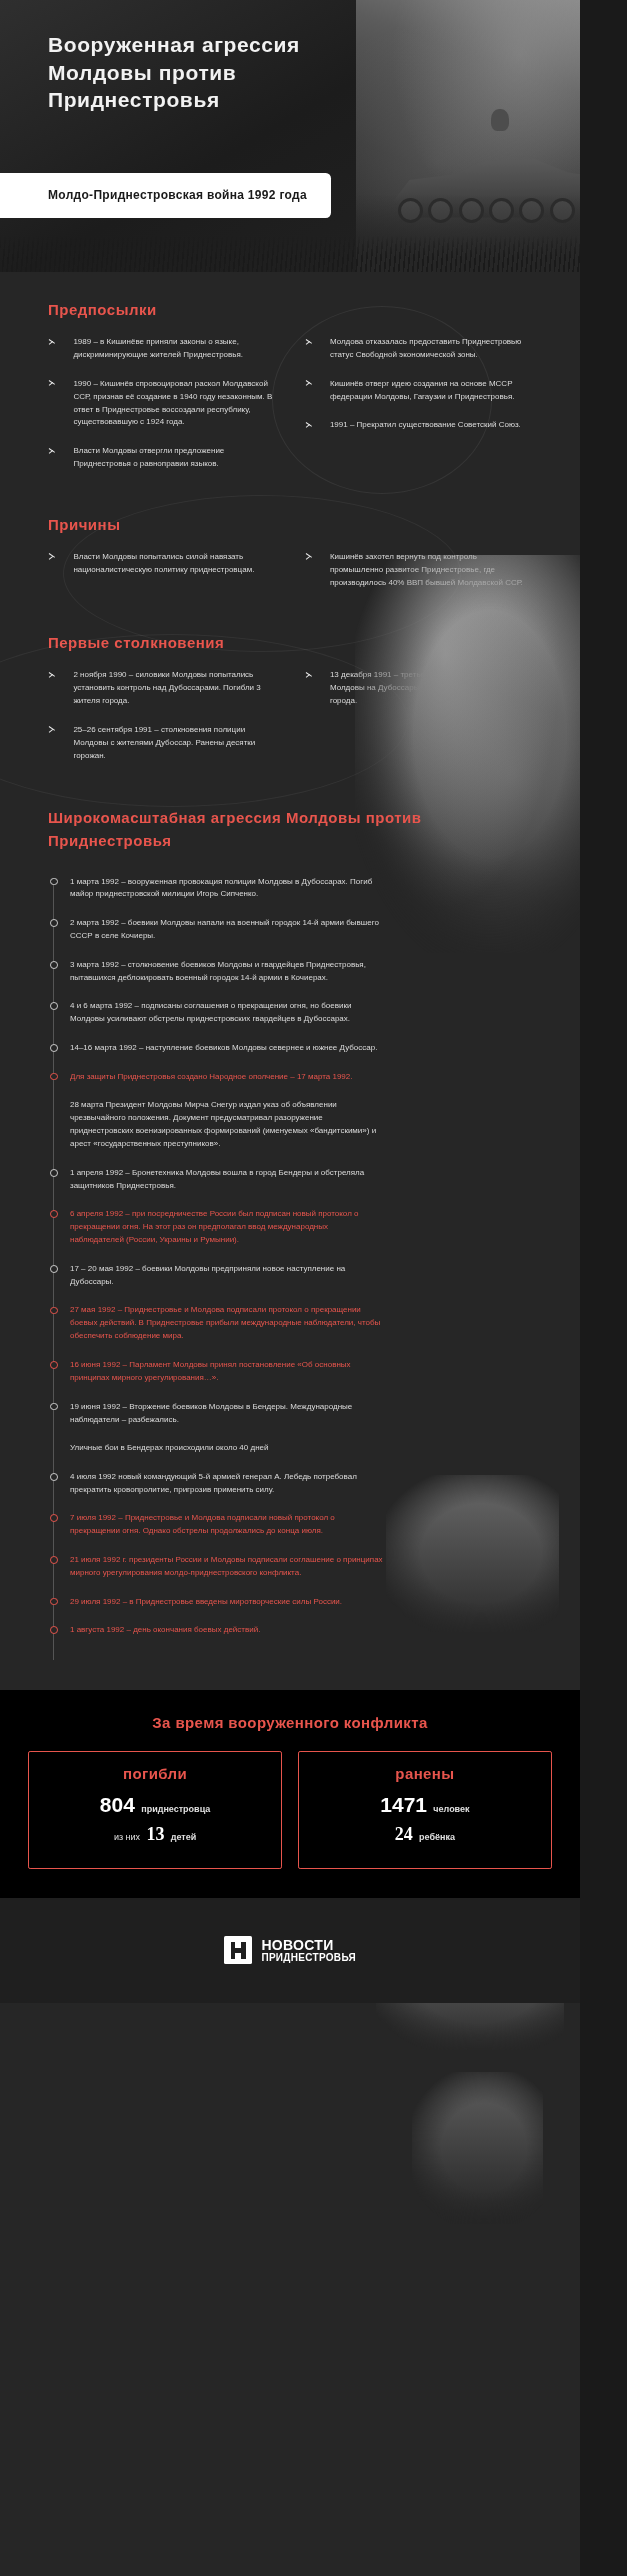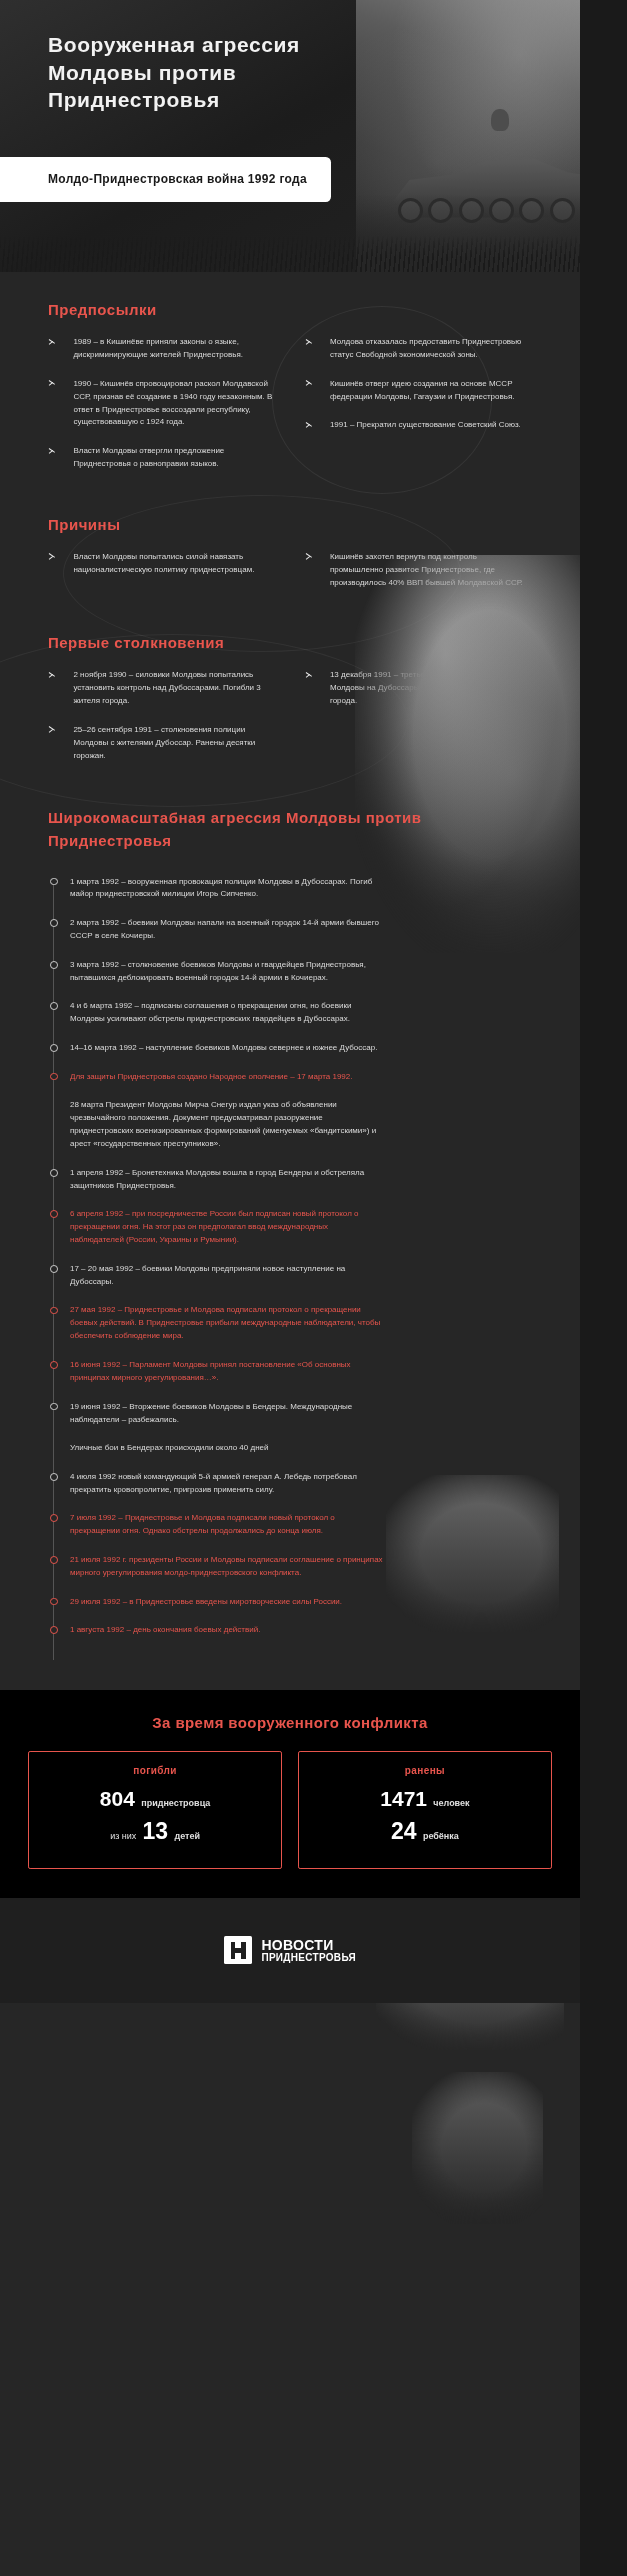--- a/index.html
+++ b/index.html
@@ -65,21 +65,21 @@
   }
   .header-title-box {
     position: absolute; left: 0; top: 0;
     width: 366px; padding: 31px 21px 0 48px;
   }
   .header-title {
     font-size: 21px; font-weight: bold; line-height: 1.32; letter-spacing: 0.6px;
     color: #f2f2f2;
   }
   .header-subtitle-wrap{
-    position:absolute; left:0; top:157px;
+    position:absolute; left:0; top:173px;
     background:#ffffff; color:#1a1a1a;
     padding:13.6px 24px 13.6px 48px;
     border-radius:0 5.2px 5.2px 0;
   }
   .header-subtitle{
     font-size:12px; font-weight:bold; line-height:1.45; letter-spacing:0.3px;
   }
 
   
   .section { position: relative; padding: 0 48px; }
@@ -179,29 +179,29 @@
   .result-title {
     color:#e8554d; font-size: 15px; font-weight: bold; text-align: center;
     letter-spacing: 0.4px; margin-bottom: 20px;
   }
   .result-grid{ display:flex; gap: 15.7px; }
   .res-card{
     flex:1; border:0.8px solid #e8554d; border-radius:2.1px;
     padding: 13.6px 15.7px 15.7px; text-align:center;
   }
   .res-head{
-    color:#e8554d; font-size:10px; font-weight:bold; letter-spacing:0.4px;
+    color:#e8554d; font-size:15px; font-weight:bold; letter-spacing:0.4px;
     margin-bottom:10.5px;
   }
   .res-line{
     display:flex; align-items:baseline; justify-content:center; gap:6.3px;
     margin-bottom:7.3px; flex-wrap:wrap;
   }
   .res-num{ font-size:21px; font-weight:bold; color:#fff; }
-  .res-num.sm{ font-size:23px; }
+  .res-num.sm{ font-size:18px;font-family:Liberation Serif, serif; }
   .res-word{ font-size:9px; color:#e0e0e0; }
   .res-word.b{ font-weight:bold; }
 
   
   .footer{
     position:relative; height:105px; background:#1f1f1f;
     display:flex; align-items:center; justify-content:center; gap:9.4px;
     border-top: 0;
   }
   .logo-mark{

